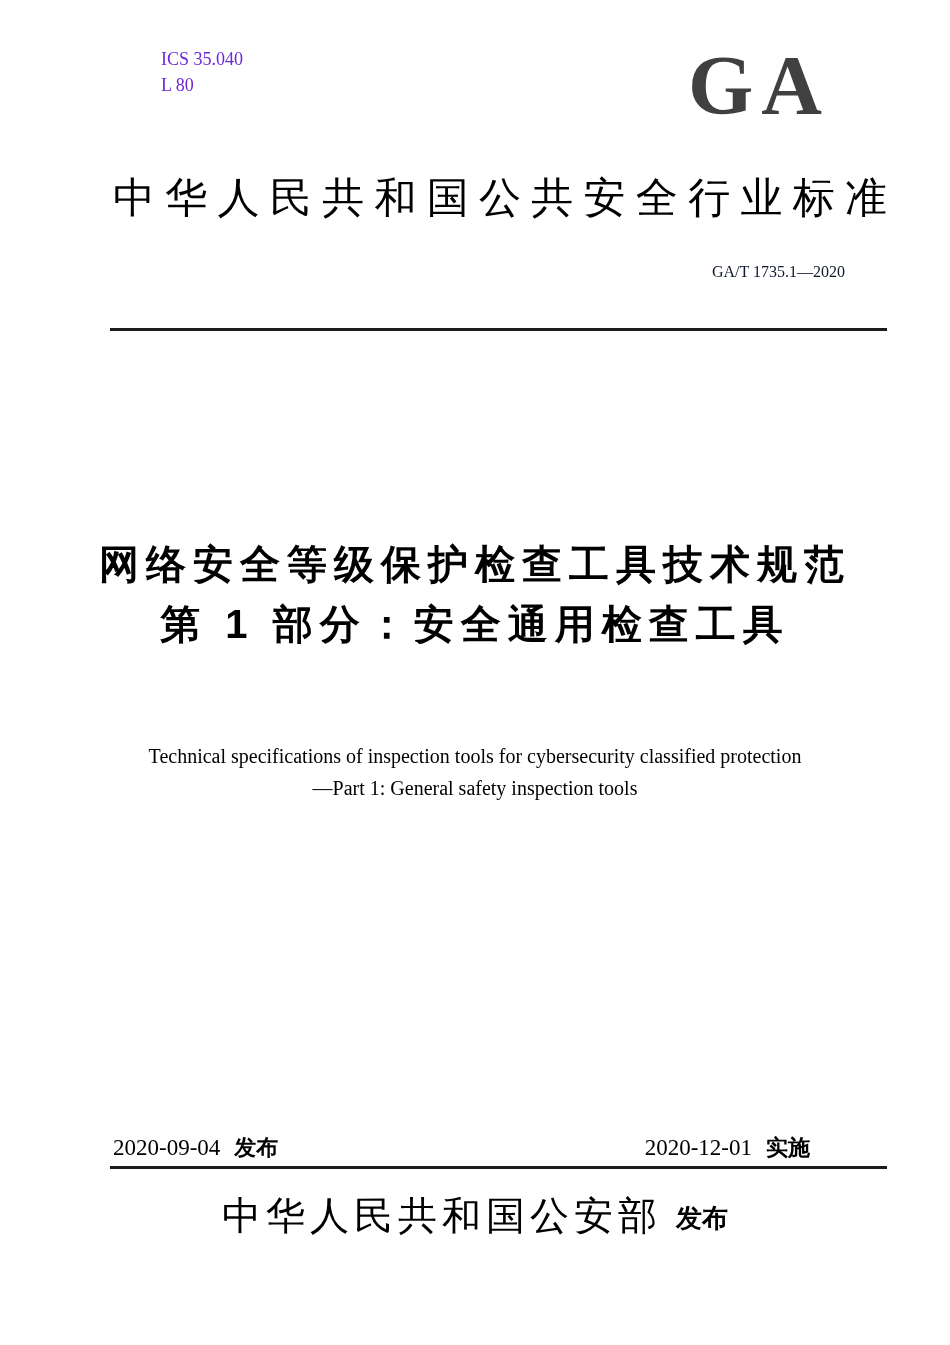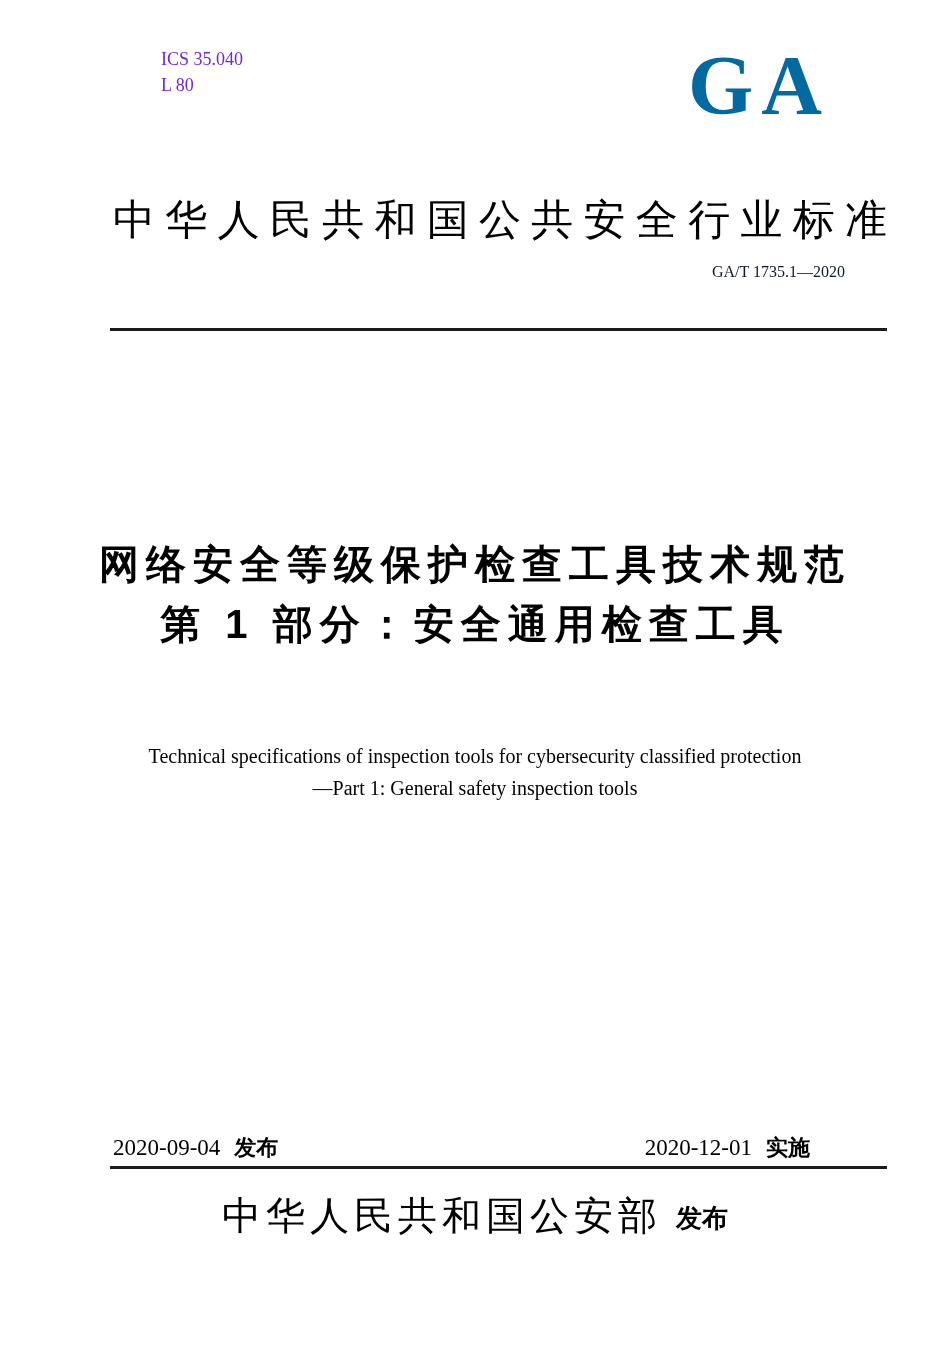--- a/index.html
+++ b/index.html
@@ -32,37 +32,36 @@
   
   .ga-logo {
     position: absolute;
     top: 44px;
     right: 120px;
     font-family: "Liberation Serif", serif;
     font-weight: bold;
     font-size: 84px;
     line-height: 1;
     letter-spacing: 8px;
-    color: #0369a1;
+    color: #404040;
   }
 
   
   .header-title {
     position: absolute;
     left: 113px;
     top: 172px;
     width: 774px;
     font-family: "Liberation Sans", sans-serif;
     font-size: 42px;
     line-height: 52px;
     color: #000;
     text-align: justify;
     text-align-last: justify;
     white-space: nowrap;
-    margin-top: 22px;
   }
 
   
   .standard-number {
     position: absolute;
     top: 258px;
     right: 105px;
     font-family: "Liberation Serif", serif;
     font-size: 16px;
     line-height: 28px;

